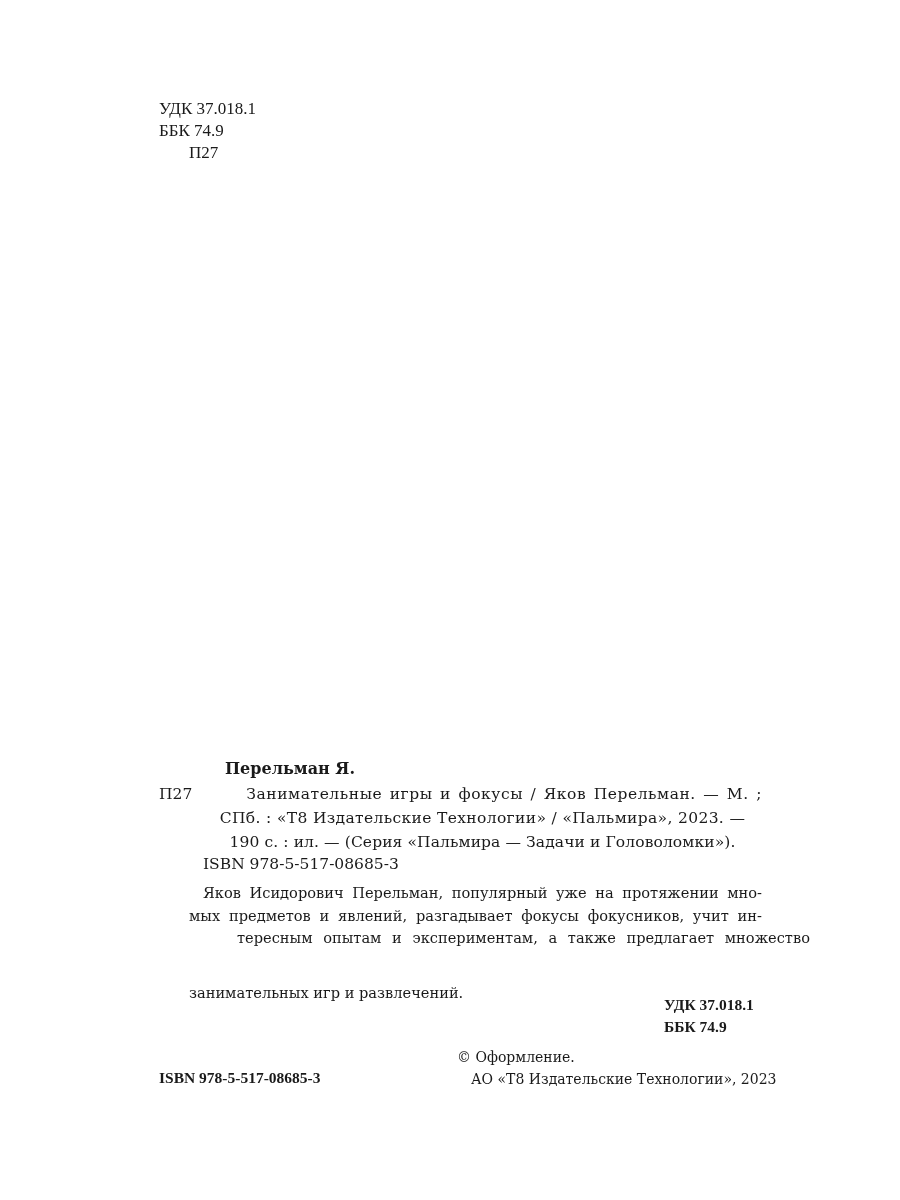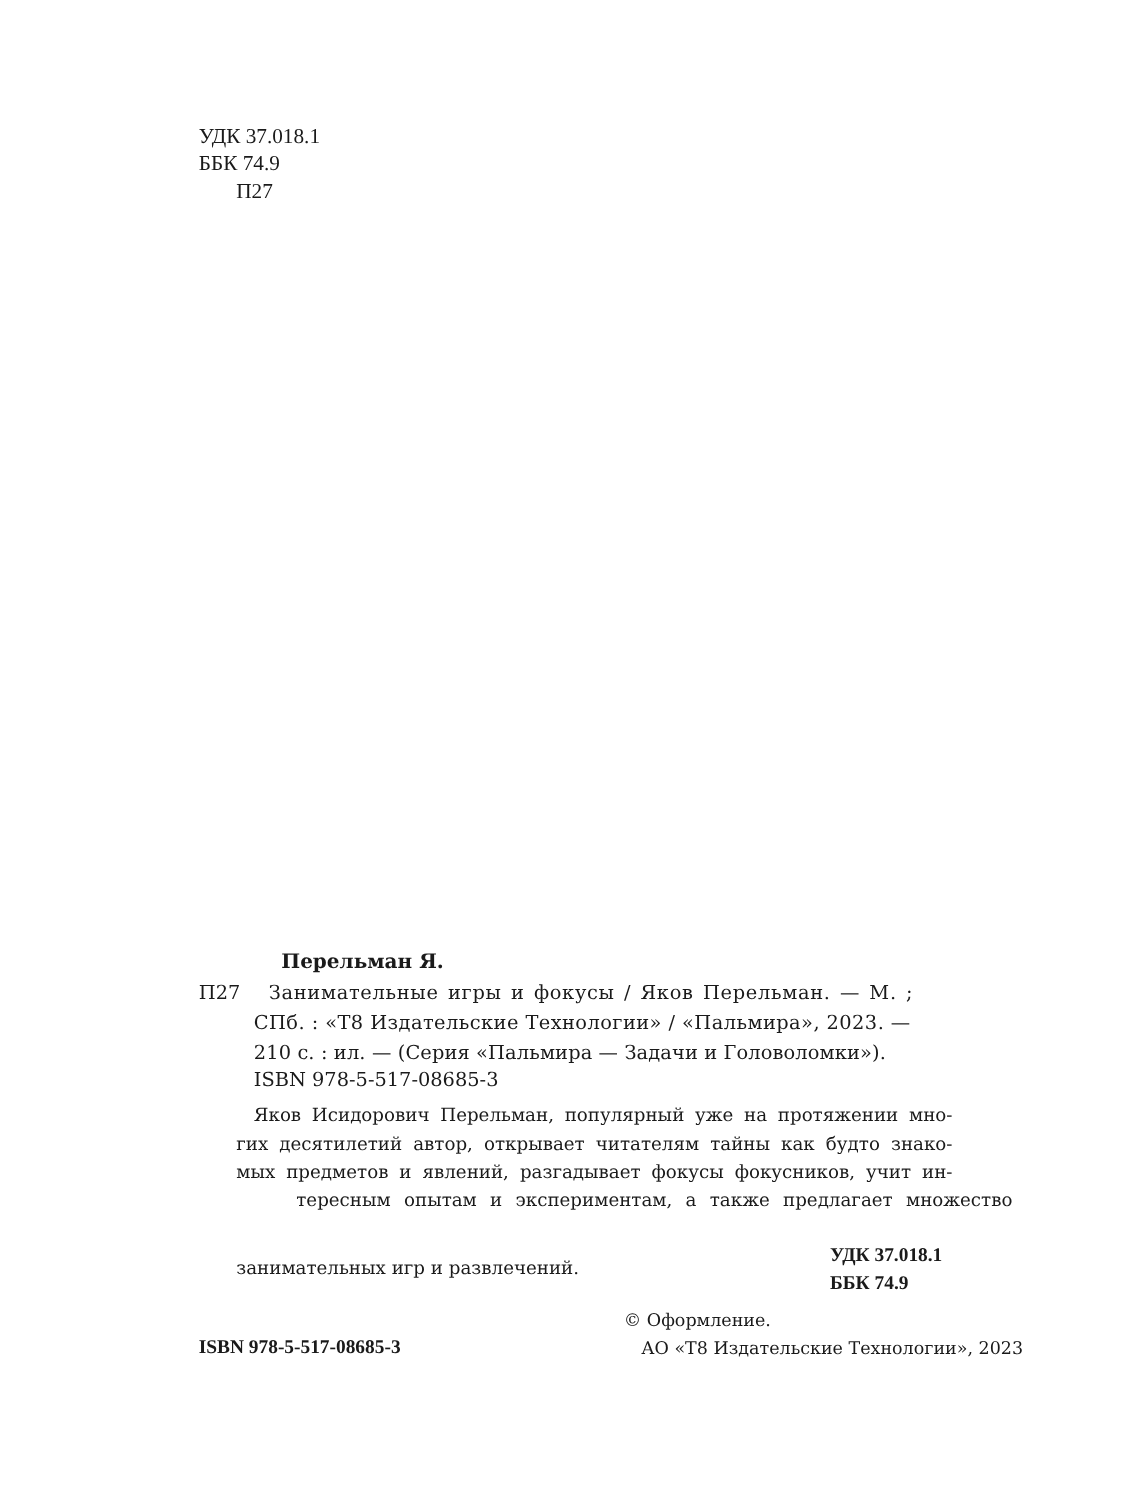--- a/index.html
+++ b/index.html
@@ -44,21 +44,21 @@
     }
     .record-body {
       left: 189px; top: 782px;
       width: 573px;
       font-family: "DejaVu Serif", serif;
       font-size: 15.5px;
       line-height: 24px;
       white-space: normal;
     }
     .record-body .rline { display: block; white-space: nowrap; }
-    .record-body .cont { padding-left: 14px; }
+    .record-body .cont { padding-left: 14px; text-align: center; }
 
     .isbn-line {
       left: 203px; top: 853px;
       font-family: "DejaVu Serif", serif;
       font-size: 15.5px;
       line-height: 22px;
     }
 
     .annotation {
       left: 189px; top: 882px;
@@ -93,44 +93,43 @@
       font-size: 15.5px;
       line-height: 20px;
     }
 
     .copyright {
       left: 457px; top: 1046px;
       font-family: "DejaVu Serif", serif;
       font-size: 14px;
       line-height: 22px;
     }
-    .copyright .line { display: block; margin-left: 42px; }
+    .copyright .line { display: block; }
     .copyright .line2 { padding-left: 14px; }
   </style>
 </head>
 <body>
 
 <div class="abs top-codes">
   <span class="line">УДК 37.018.1</span>
   <span class="line">ББК 74.9</span>
   <span class="line indent">П27</span>
 </div>
 
 <div class="abs author">Перельман Я.</div>
 <div class="abs record-code">П27</div>
 <div class="abs record-body">
-  <span class="rline" style="padding-left:26px; letter-spacing:0.55px; word-spacing:2px;">Занимательные игры и фокусы / Яков Перельман. — М. ;</span>
+  <span class="rline" style="padding-left:26px; letter-spacing:0.55px; word-spacing:2px;text-align:right;">Занимательные игры и фокусы / Яков Перельман. — М. ;</span>
   <span class="rline cont" style="letter-spacing:0.35px;">СПб. : «Т8 Издательские Технологии» / «Пальмира», 2023. —</span>
-  <span class="rline cont" style="letter-spacing:0.1px;">210 с. : ил. — (Серия «Пальмира — Задачи и Головоломки»).</span>
+  <span class="rline cont" style="letter-spacing:0.1px;">190 с. : ил. — (Серия «Пальмира — Задачи и Головоломки»).</span>
 </div>
 <div class="abs isbn-line">ISBN 978-5-517-08685-3</div>
 
 <div class="abs annotation">
   <span class="aline indent1">Яков Исидорович Перельман, популярный уже на протяжении мно-</span>
-  <span class="aline">гих десятилетий автор, открывает читателям тайны как будто знако-</span>
   <span class="aline">мых предметов и явлений, разгадывает фокусы фокусников, учит ин-</span>
   <span class="aline" style="word-spacing:6px;margin-left:48px;">тересным опытам и экспериментам, а также предлагает множество</span>
   <span class="aline last">занимательных игр и развлечений.</span>
 </div>
 
 <div class="abs bottom-codes">
   <span class="line">УДК 37.018.1</span>
   <span class="line">ББК 74.9</span>
 </div>
 

